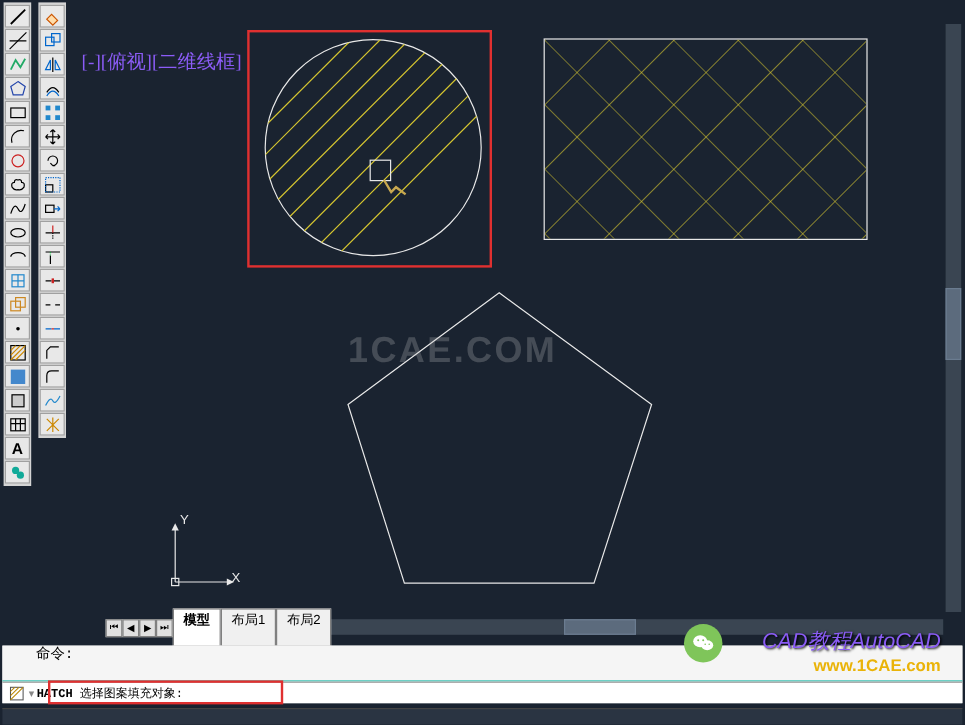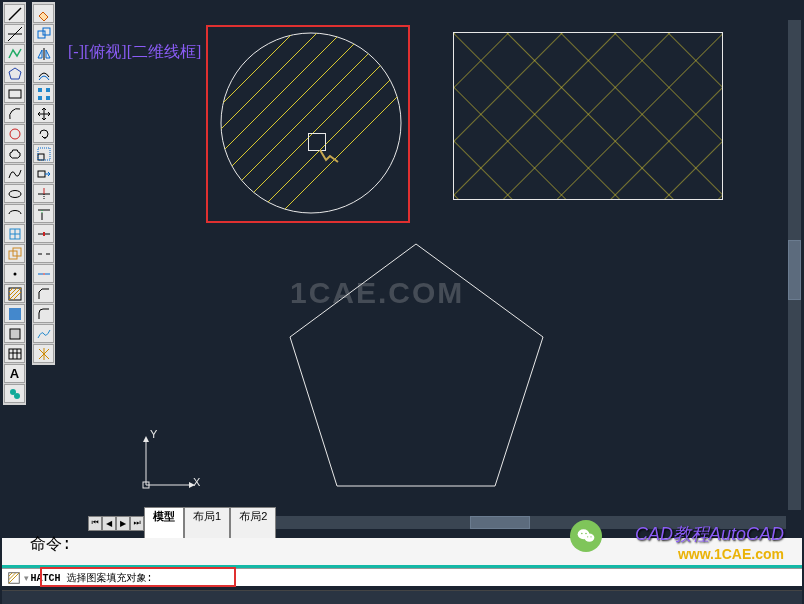--- a/index.html
+++ b/index.html
@@ -110,23 +110,23 @@
 .tab.active { background: #ffffff; font-weight: bold; }
 .cmd-area {
   position: absolute;
   left: 2px; top: 538px;
   right: 2px;
   background: #e8e8e8;
 }
 .cmd-line {
   padding: 1px 4px 1px 28px;
   background: #f5f5f5;
-  border-bottom: 3px solid #14b8a6;
+  border-bottom: 1px solid #14b8a6;
   font-family: SimSun, "Courier New", monospace;
-  font-size: 16px;
+  font-size: 12px;
   height: 30px;
   line-height: 13px;
 }
 .cmd-input-row {
   display: flex;
   align-items: center;
   background: #ffffff;
   border-top: 1px solid #999;
   height: 18px;
   padding-left: 2px;

